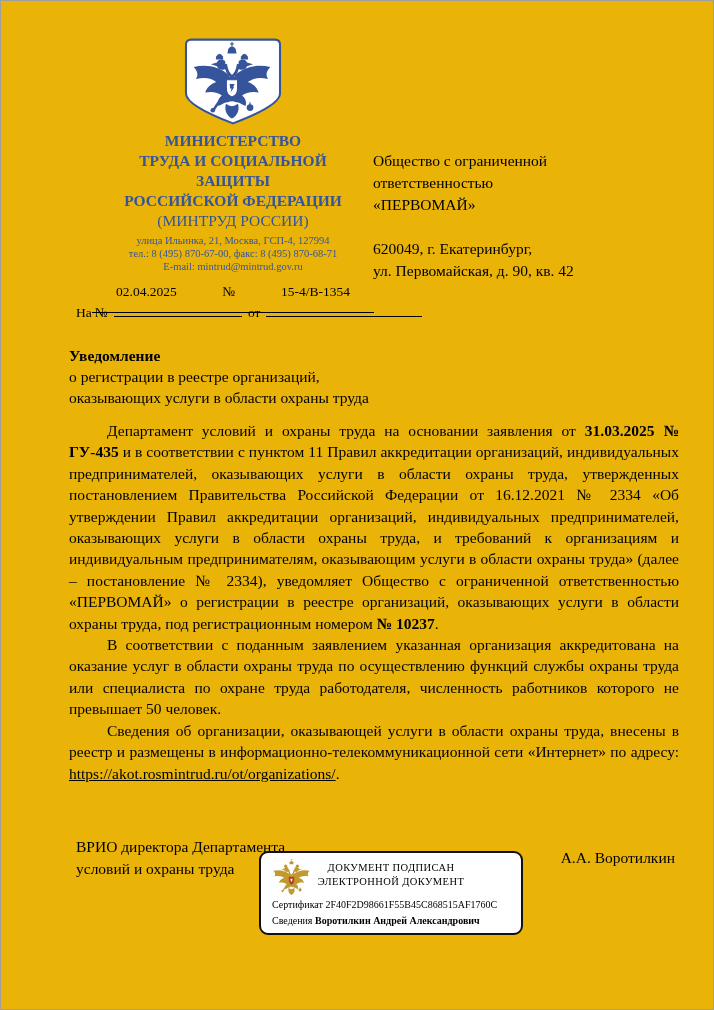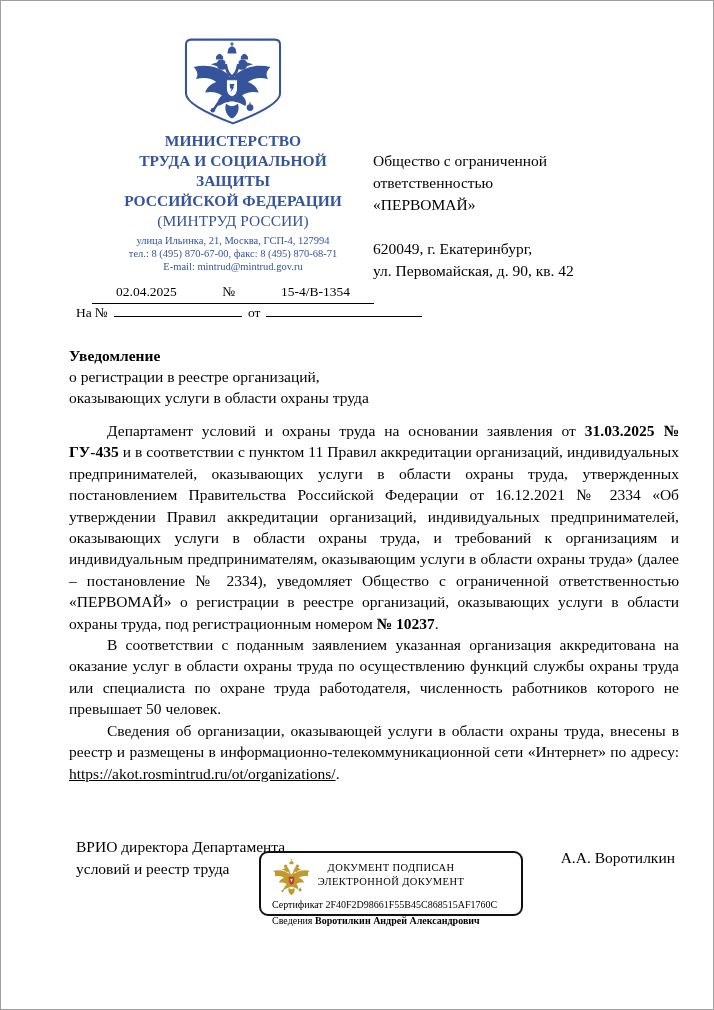--- a/index.html
+++ b/index.html
@@ -1,32 +1,32 @@
 <!DOCTYPE html>
 <html><head>
 <meta charset="utf-8">
 <style>
   * { box-sizing: border-box; }
   html,body { margin:0; padding:0; background:#e8e8e8; }
   .page {
     position:relative; width:714px; height:1010px; margin:0 auto;
-    background:#ffffff; border:1px solid #9f9f9f; overflow:hidden;
+    background:#eab308; border:1px solid #9f9f9f; overflow:hidden;
     font-family:"Liberation Serif","DejaVu Serif",serif; color:#000;
     --blue:#35549B; --gold:#C0992F; --red:#B5342A;
   }
 
   
   .hdr-left { position:absolute; left:80px; top:36px; width:304px; text-align:center; color:var(--blue); }
   .hdr-left svg { display:block; margin:0 auto; }
   .ministry-name { font-weight:bold; font-size:15.5px; line-height:20px; margin-top:5px; }
   .ministry-short { font-size:15.5px; line-height:20px; }
   .hdr-contact { font-size:10.5px; line-height:13px; margin-top:3px; }
   .date-row {
     margin:11px auto 0 auto; width:282px; color:#000; font-size:13.5px;
-    border-bottom:1px solid #000; padding:0 24px 3px 24px;
+    border-bottom:1px solid #000; padding:0 24px 12px 24px;
     display:flex; justify-content:space-between; align-items:flex-end;
   }
 
   
   .addressee { position:absolute; left:372px; top:149px; width:310px; font-size:15.5px; line-height:22px; }
   .addressee .gap { height:22px; }
 
   
   .ref-row { position:absolute; left:75px; top:301px; font-size:13.5px; }
   .uline { display:inline-block; border-bottom:1px solid #000; height:15px; vertical-align:baseline; }
@@ -41,21 +41,21 @@
   .body-text { position:absolute; left:68px; right:34px; top:419px; font-size:15.5px; line-height:21.4px; text-align:justify; }
   .body-text p { margin:0; text-indent:38px; }
   .b { font-weight:bold; }
   .i { }
   .link { color:#000; text-decoration:underline; cursor:pointer; }
 
   
   .signature { position:absolute; left:75px; right:38px; top:798px; display:flex; justify-content:space-between; align-items:center; font-size:15.5px; line-height:22px;margin-top:37px; }
 
   
-  .stamp { position:absolute; left:258px; top:850px; width:264px; height:65px; border:2.5px solid #111; border-radius:9px; background:#fff; }
+  .stamp { position:absolute; left:258px; top:850px; width:264px; height:84px; border:2.5px solid #111; border-radius:9px; background:#fff; }
   .stamp-eagle { position:absolute; left:9px; top:6px; }
   .stamp-title { position:absolute; left:0; right:0; top:8px; text-align:center; font-size:10.5px; line-height:14px; letter-spacing:.4px; }
   .stamp-info { position:absolute; left:11px; top:44px; font-size:10px; line-height:15.5px; white-space:nowrap; }
 
   
   .footer { position:absolute; left:62px; top:946px; font-size:12.5px; }
 
   
   .emblem-blue .eg { fill:var(--blue); }
   .emblem-blue .shield-outline { fill:#fff; stroke:var(--blue); stroke-width:2.4; }
@@ -136,21 +136,21 @@
 
   <div class="body-text">
     <p><span>Департамент условий и охраны труда на основании заявления от </span><span class="b">31.03.2025 № ГУ-435</span><span> и в соответствии с пунктом 11 Правил аккредитации организаций, индивидуальных предпринимателей, оказывающих услуги в области охраны труда, утвержденных постановлением Правительства Российской Федерации от 16.12.2021 № 2334 «Об утверждении Правил аккредитации организаций, индивидуальных предпринимателей, оказывающих услуги в области охраны труда, и требований к организациям и индивидуальным предпринимателям, оказывающим услуги в области охраны труда» (далее – постановление № 2334), </span><span class="i">уведомляет</span><span> Общество с ограниченной ответственностью «ПЕРВОМАЙ» </span><span class="i">о регистрации в реестре организаций, оказывающих услуги в области охраны труда, под регистрационным номером </span><span class="b">№ 10237</span><span>.</span></p>
     <p>В соответствии с поданным заявлением указанная организация аккредитована на оказание услуг в области охраны труда по осуществлению функций службы охраны труда или специалиста по охране труда работодателя, численность работников которого не превышает 50 человек.</p>
     <p><span>Сведения об организации, оказывающей услуги в области охраны труда, внесены в реестр и размещены в информационно-телекоммуникационной сети «Интернет» по адресу: </span><span class="link">https://akot.rosmintrud.ru/ot/organizations/</span><span>.</span></p>
   </div>
 
   <div class="signature">
     <div>
       <div>ВРИО директора Департамента</div>
-      <div>условий и реестр труда</div>
+      <div>условий и охраны труда</div>
     </div>
     <div>А.А. Воротилкин</div>
   </div>
 
   <div class="stamp">
     <svg class="emblem-gold stamp-eagle" width="43" height="39" viewBox="0 0 120 110">
       <g class="eg">
         <rect x="59.2" y="0" width="1.6" height="5"></rect>
         <rect x="57.6" y="1.5" width="4.8" height="1.5"></rect>
         <path d="M55 9 Q60 2 65 9 L66 15 H54 Z"></path>

